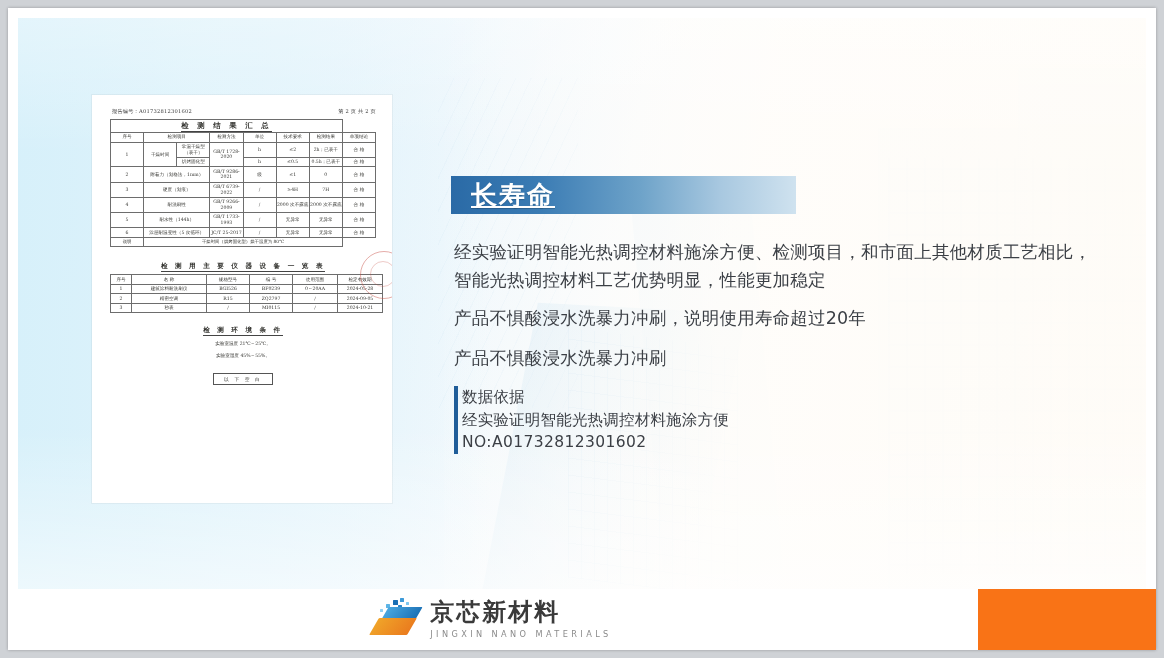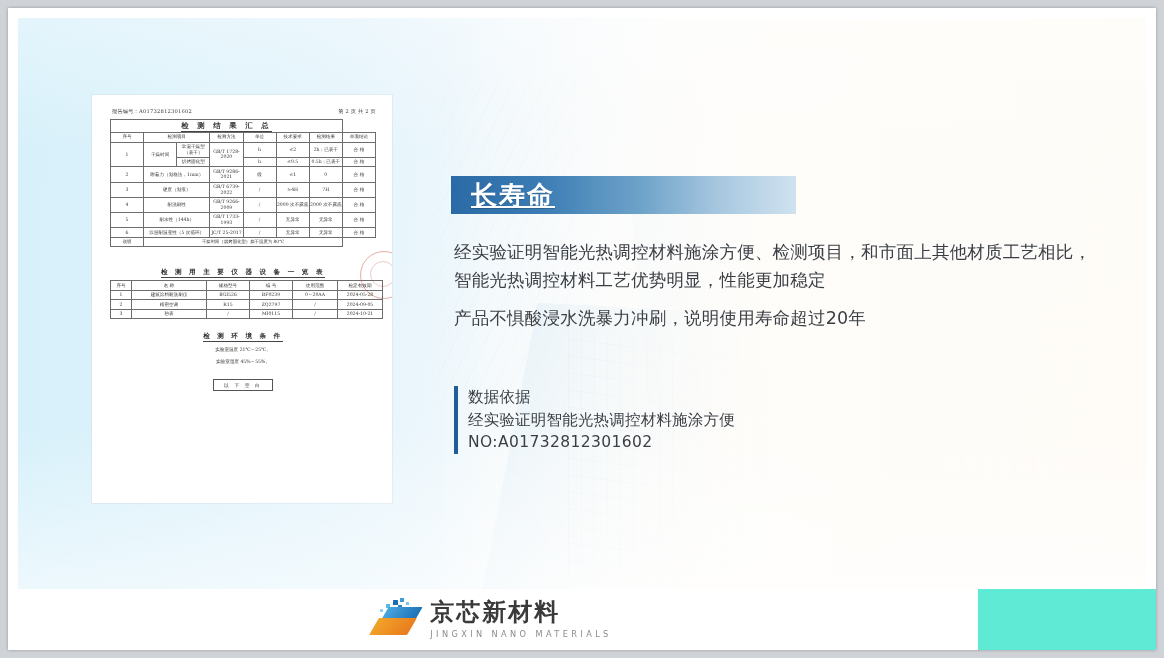--- a/index.html
+++ b/index.html
@@ -3,21 +3,21 @@
 <meta charset="utf-8">
 <style>
   html,body{margin:0;padding:0;}
   body{
     width:1164px;height:658px;overflow:hidden;
     background:#cfd2d6;
     font-family:"DejaVu Sans","Liberation Sans",sans-serif;
   }
   #slide{
     position:absolute;left:8px;top:8px;width:1148px;height:642px;
-    background:#5eead4;
+    background:#f97316;
     box-shadow:0 0 3px rgba(0,0,0,.28);
     overflow:hidden;
   }
   
   #bg{position:absolute;left:0;top:0;width:1148px;height:581px;overflow:hidden;}
   #bg-base{
     position:absolute;inset:0;
     background:
       linear-gradient(100deg,#ddf1fa 0%,#e4f3fb 22%,#eef7fc 38%,#f8fbfd 52%,#fdfcfa 66%,#fcfaf7 86%,#faf8f5 100%);
   }
@@ -84,21 +84,21 @@
     padding:1.4px 0;line-height:1.25;font-weight:normal;
   }
   .dt-title td{border:.6px solid #6d6d6d;padding:6px 0 6px;}
   .dt-title span{
     font-size:7.4px;letter-spacing:3px;font-weight:bold;
     border-bottom:.6px solid #444;padding-bottom:1px;
   }
   .note td{text-align:left;padding-left:4px;font-size:4.4px;}
   .note .note-k{text-align:center;}
   .sec-title{
-    text-align:center;margin:21px 0 3px;font-size:6.6px;letter-spacing:2.6px;
+    text-align:center;margin:15px 0 3px;font-size:6.6px;letter-spacing:2.6px;
     font-family:"DejaVu Serif","Liberation Serif",serif;font-weight:bold;color:#33332f;
   }
   .sec-title span{border-bottom:.6px solid #444;padding-bottom:1px;}
   .env{
     text-align:center;margin-top:13px;
     font-family:"DejaVu Serif","Liberation Serif",serif;color:#33332f;
   }
   .env .eh{font-size:6.6px;letter-spacing:2.6px;font-weight:bold;}
   .env .eh span{border-bottom:.6px solid #444;padding-bottom:1px;}
   .env .el{font-size:4.6px;margin-top:5px;line-height:1.55;}
@@ -129,21 +129,21 @@
     margin-left:20px;text-shadow:0 1px 1px rgba(0,0,0,.18);text-decoration:underline;
   }
   .para{
     position:absolute;left:3px;width:650px;color:#3b3f45;
     font-size:17.5px;line-height:28px;letter-spacing:.2px;
   }
   #p1{top:230px;}
   #p2{top:296px;}
   #p3{top:336px;}
   #cite{
-    position:absolute;left:3px;top:378px;padding-left:10px;
+    position:absolute;left:3px;top:378px;padding-left:4px;
     border-left:4px solid #1f5d99;
   }
   #cite div{color:#3b3f45;font-size:15.5px;line-height:22.5px;letter-spacing:.2px;}
   #cite .c3{font-size:15.5px;letter-spacing:.4px;}
 
   
   #footer{
     position:absolute;left:0;top:581px;width:970px;height:61px;background:#fff;
     display:flex;align-items:center;justify-content:center;
   }
@@ -338,20 +338,21 @@
     <div id="stamp"></div>
   </div>
 
   <div id="right">
     <div id="title-bar">
       <span class="tt">长寿命</span>
     </div>
 
     <div class="para" id="p1">经实验证明智能光热调控材料施涂方便、检测项目，和市面上其他材质工艺相比，智能光热调控材料工艺优势明显，性能更加稳定</div>
     <div class="para" id="p2">产品不惧酸浸水洗暴力冲刷，说明使用寿命超过20年</div>
+    <div class="para" id="p3">产品不惧酸浸水洗暴力冲刷</div>
 
     <div id="cite">
       <div class="c1">数据依据</div>
       <div class="c2">经实验证明智能光热调控材料施涂方便</div>
       <div class="c3">NO:A01732812301602</div>
     </div>
   </div>
 
   <div id="footer">
     <div id="logo">

